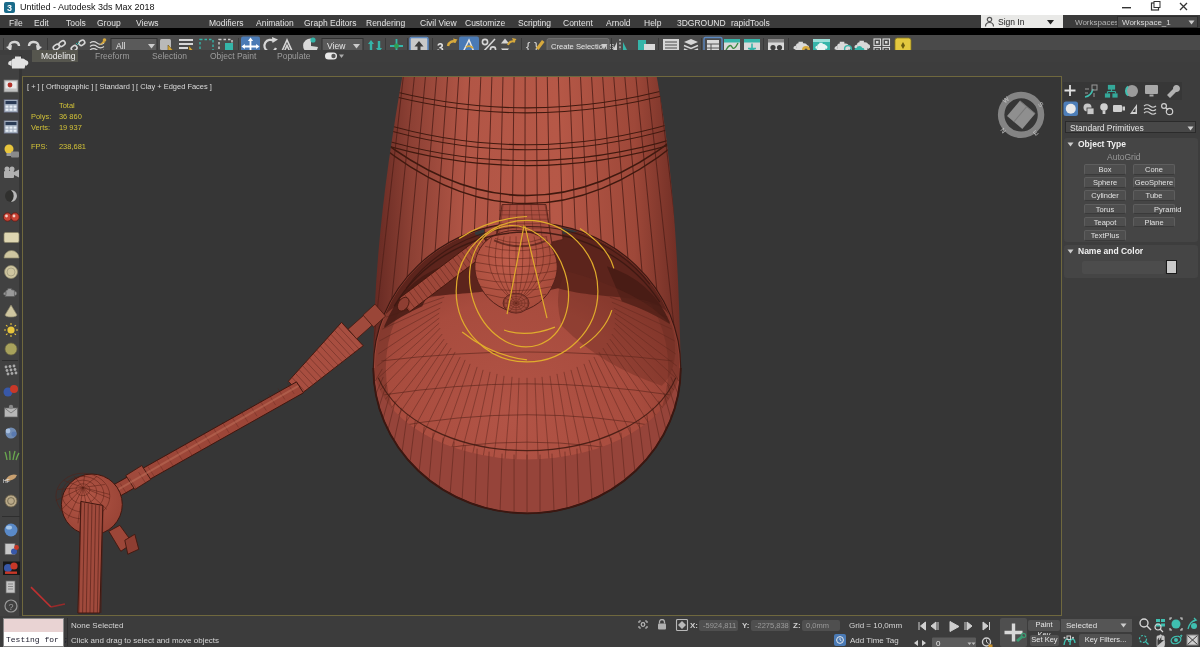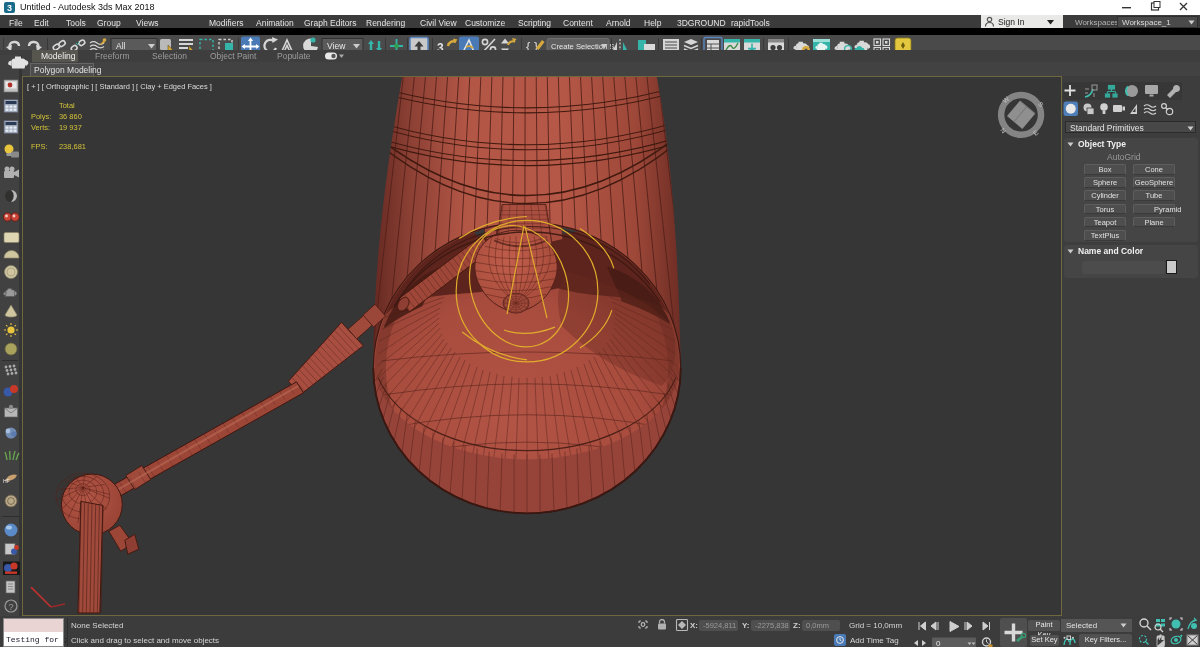--- a/index.html
+++ b/index.html
@@ -240,24 +240,20 @@
  <span class="abs" style="left:41px;top:1px;font-size:8.5px;color:#f0f0f0;">Modeling</span>
  <span class="abs" style="left:95px;top:1px;font-size:8.5px;color:#9c9c9c;">Freeform</span>
  <span class="abs" style="left:152px;top:1px;font-size:8.5px;color:#9c9c9c;">Selection</span>
  <span class="abs" style="left:210px;top:1px;font-size:8.5px;color:#9c9c9c;">Object Paint</span>
  <span class="abs" style="left:277px;top:1px;font-size:8.5px;color:#9c9c9c;">Populate</span>
  <svg class="abs" style="left:325px;top:2px" width="20" height="9">
         <rect x="0" y="0.5" width="12" height="7" rx="3.5" fill="#e8e8e8"></rect>
         <circle cx="8.5" cy="4" r="2.2" fill="#555"></circle>
         <path d="M14 2.5 l5 0 l-2.5 3.5 Z" fill="#aaa"></path>
       </svg>
-</div>
-<div class="abs" style="left:0;top:62px;width:1200px;height:14px;background:#424242;">
- <div class="abs" style="left:30px;top:1px;width:64px;height:13px;background:#4c4c4c;border:1px solid #666;border-bottom:none;"></div>
- <span class="abs" style="left:34px;top:2.5px;font-size:8.5px;color:#e2e2e2;">Polygon Modeling</span>
 </div>
 
 <div class="abs" style="left:0;top:76px;width:1200px;height:540px;background:#3d3d3d;"></div>
 
 <div class="abs" style="left:0;top:55px;width:22px;height:561px;background:#414141;">
  <svg class="abs" style="left:0;top:0" width="22" height="561" viewBox="0 55 22 561">
         <rect x="19" y="55" width="3" height="561" fill="#353535"></rect>
         <rect x="2" y="360" width="16" height="1" fill="#2e2e2e"></rect>
         <rect x="2" y="516" width="18" height="1" fill="#2e2e2e"></rect>
         <rect x="4" y="80" width="14" height="12" fill="#c2c2c2" stroke="#777" stroke-width="0.7"></rect>

